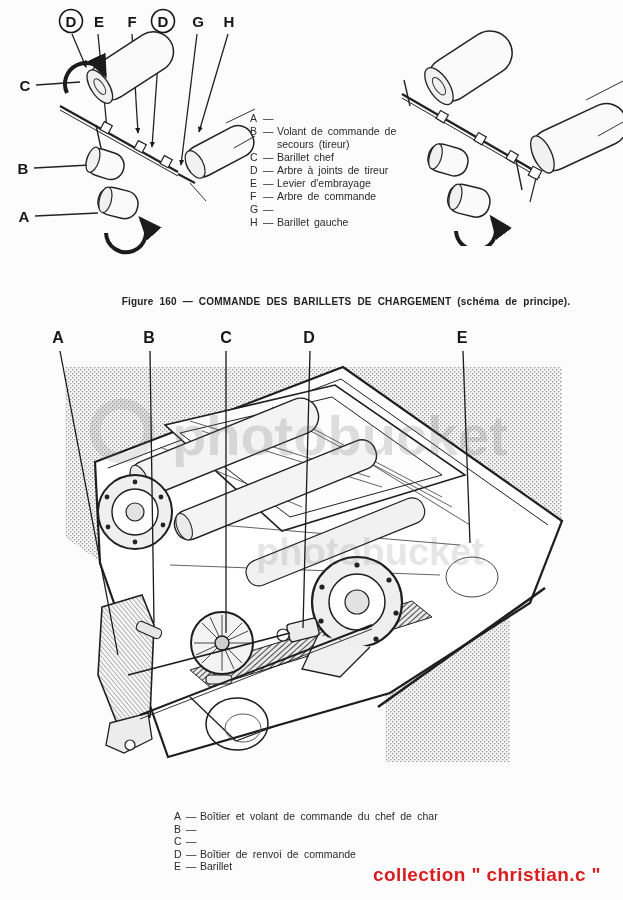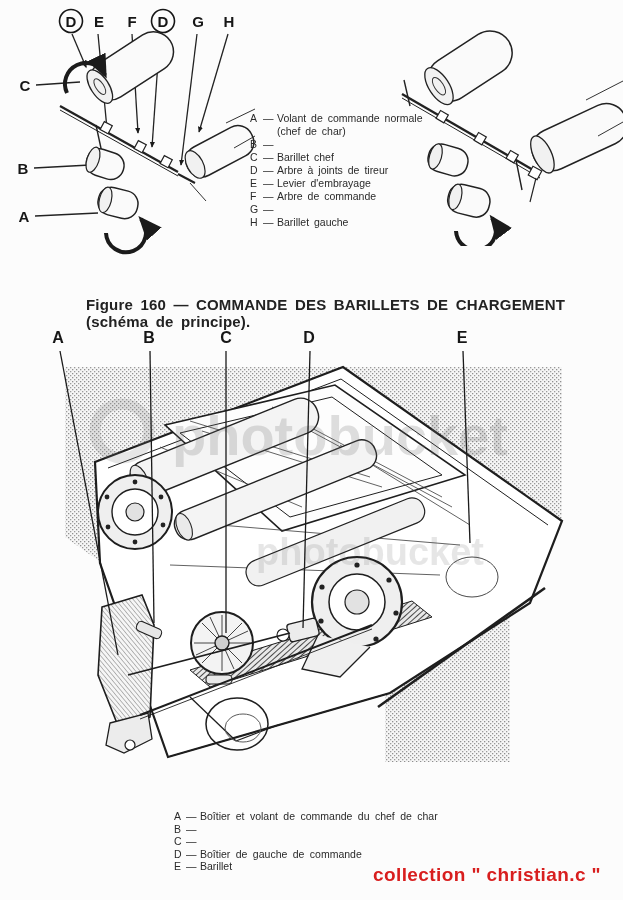--- a/index.html
+++ b/index.html
@@ -8,22 +8,22 @@
   svg{position:absolute;display:block;}
   #fig1{left:10px;top:5px;}
   #fig2{left:390px;top:18px;}
   #fig3{left:40px;top:325px;}
   .legend1{position:absolute;left:250px;top:112px;width:178px;font-size:10.5px;
            line-height:13px;word-spacing:2px;color:#2a2a2a;}
   .legend1 .row{display:flex;}
   .legend1 .l{width:13px;flex:none;}
   .legend1 .d{width:14px;flex:none;}
   .legend1 .t{width:146px;}
-  .caption{position:absolute;left:86px;top:296px;width:520px;font-size:15px;
-           font-weight:bold;letter-spacing:.2px;word-spacing:3px;color:#222;}
+  .caption{position:absolute;left:86px;top:296px;width:520px;font-size:10px;
+           font-weight:bold;letter-spacing:.2px;word-spacing:3px;color:#222;text-align:center;}
   .legend2{position:absolute;left:174px;top:810px;font-size:10.5px;line-height:12.6px;
            word-spacing:2.5px;color:#2a2a2a;}
   .legend2 .row{display:flex;}
   .legend2 .l{width:12px;flex:none;}
   .legend2 .d{width:14px;flex:none;}
   .collection{position:absolute;right:22px;top:864px;font-size:19px;font-weight:bold;
               letter-spacing:.4px;color:#d81e1e;}
   text.lbl{font-family:"Liberation Sans",sans-serif;font-weight:bold;fill:#161616;}
   .wm{font-family:"Liberation Sans",sans-serif;font-weight:bold;}
 </style>
@@ -103,25 +103,25 @@
       <line x1="216" y1="118" x2="245" y2="104"></line>
       <line x1="224" y1="143" x2="245" y2="131"></line>
       <line x1="180" y1="178" x2="196" y2="196"></line>
     </g>
   </svg>
 
   <div class="legend1">
     <div class="row">
       <span class="l">A</span>
       <span class="d">—</span>
-      <span class="t">Volant de commande normale (chef de char)</span>
     </div>
     <div class="row">
       <span class="l">B</span>
       <span class="d">—</span>
+      <span class="t">Volant de commande de secours (tireur)</span>
     </div>
     <div class="row">
       <span class="l">C</span>
       <span class="d">—</span>
       <span class="t">Barillet chef</span>
     </div>
     <div class="row">
       <span class="l">D</span>
       <span class="d">—</span>
       <span class="t">Arbre à joints de tireur</span>
@@ -357,21 +357,21 @@
       <span class="l">B</span>
       <span class="d">—</span>
     </div>
     <div class="row">
       <span class="l">C</span>
       <span class="d">—</span>
     </div>
     <div class="row">
       <span class="l">D</span>
       <span class="d">—</span>
-      <span class="t">Boîtier de gauche de commande</span>
+      <span class="t">Boîtier de renvoi de commande</span>
     </div>
     <div class="row">
       <span class="l">E</span>
       <span class="d">—</span>
       <span class="t">Barillet</span>
     </div>
   </div>
 
   <div class="collection">collection " christian.c "</div>
 

